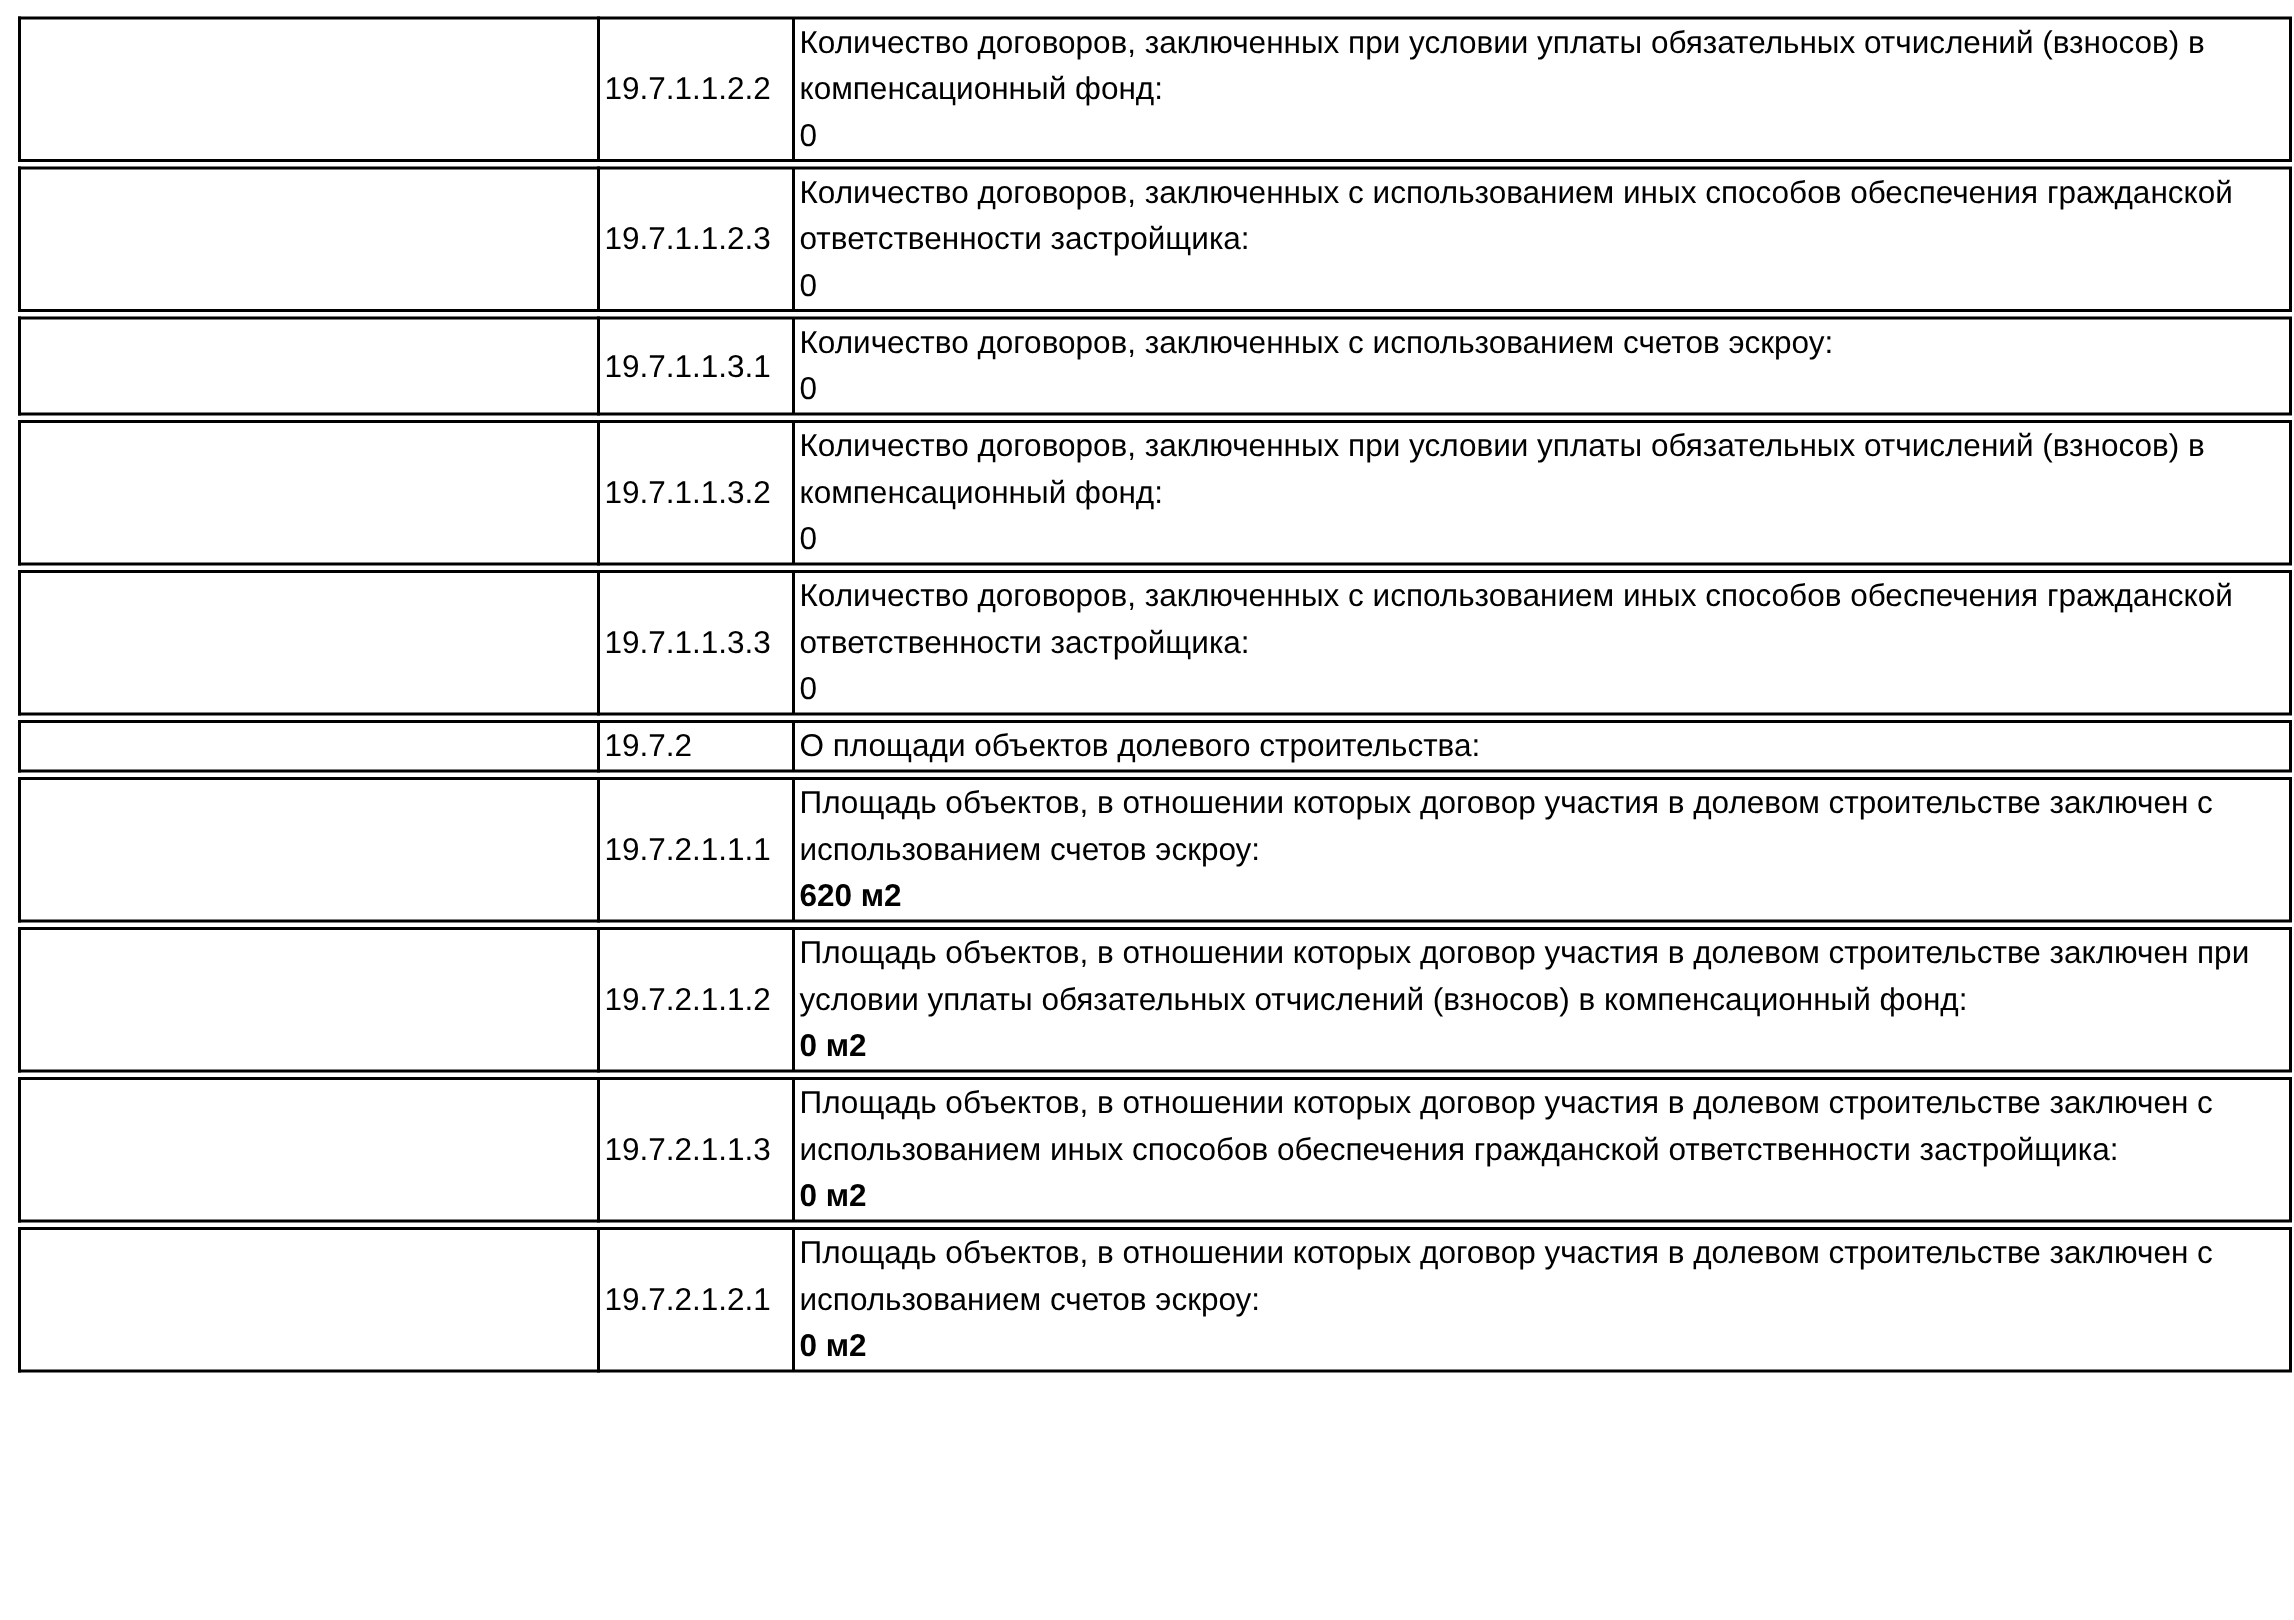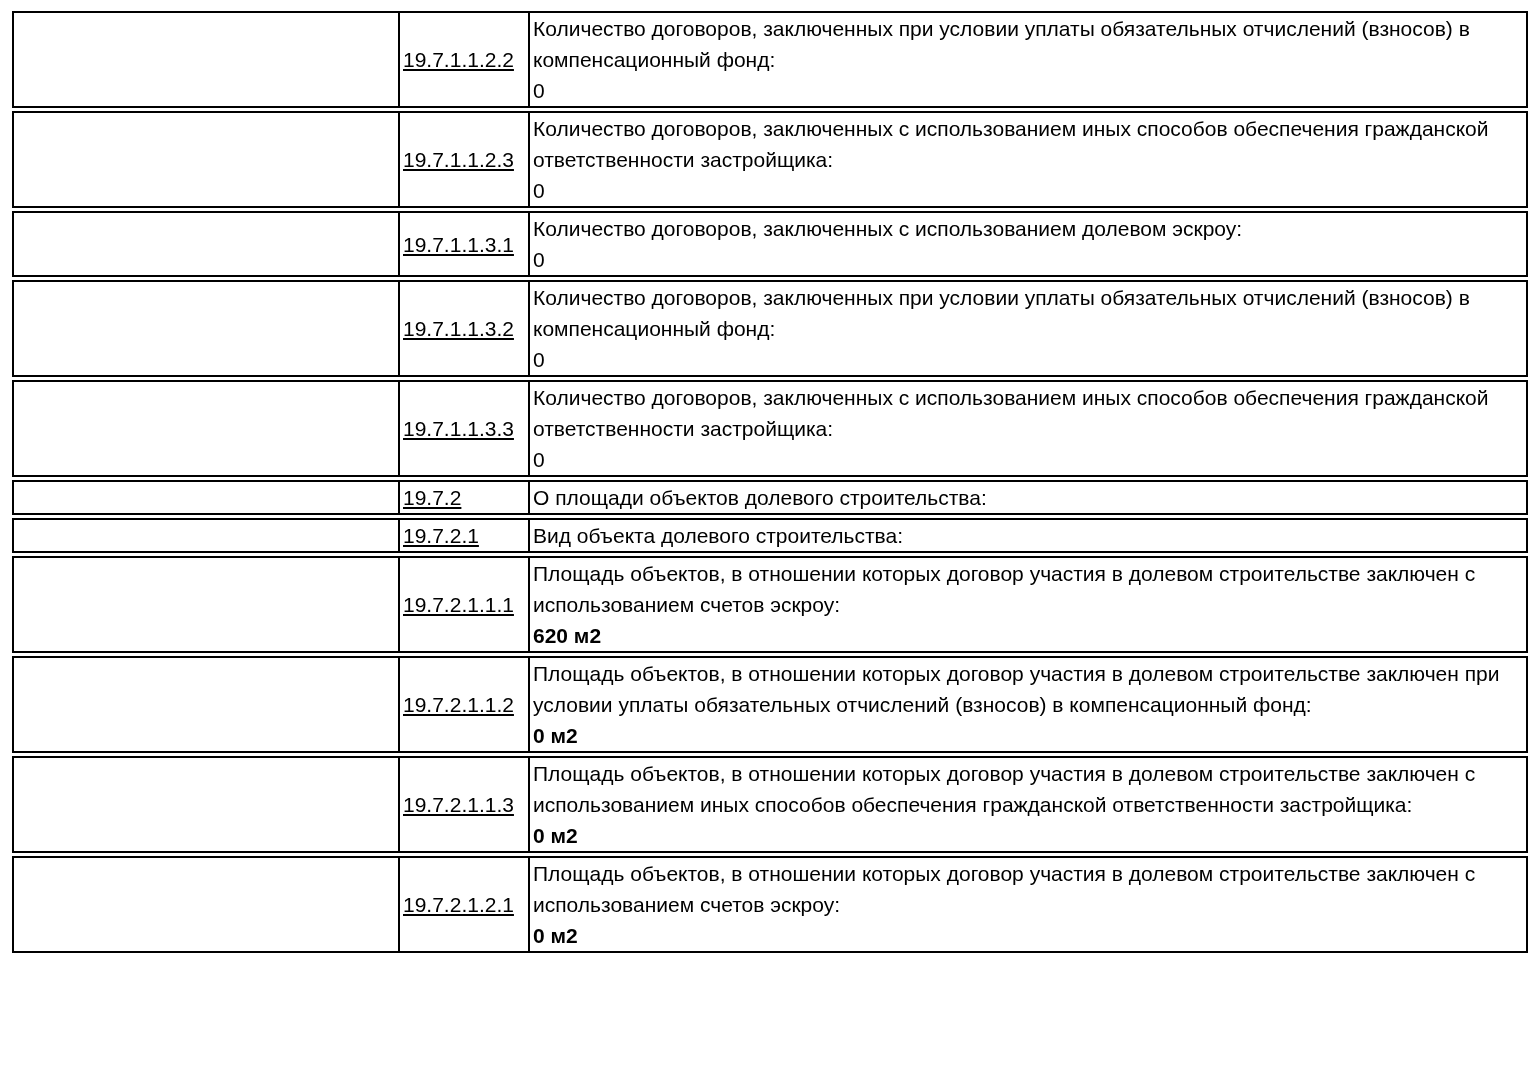--- a/index.html
+++ b/index.html
@@ -31,21 +31,21 @@
     font-size: 21px;
     line-height: 31px;
     padding: 0 4px 0 3px;
     vertical-align: middle;
     overflow: hidden;
   }
   table.decl-table td:last-child {
     border-right: 2px solid #000000;
   }
   td.col-spacer { width: 377px; }
-  td.col-code   { width: 121px; white-space: nowrap; text-decoration: underline; }
+  td.col-code   { width: 121px; white-space: nowrap; }
   td.col-content{ width: 989px; }
   .row-label, .row-value {
     margin: 0;
     padding: 0;
   }
   .row-value.bold {
     font-weight: bold;
   }
 </style>
 </head>
@@ -76,21 +76,21 @@
     </td>
   </tr>
 
 
   <tr>
     <td class="col-spacer"></td>
     <td class="col-code">
       <span class="row-code">19.7.1.1.3.1</span>
     </td>
     <td class="col-content">
-      <div class="row-label">Количество договоров, заключенных с использованием долевом эскроу:</div>
+      <div class="row-label">Количество договоров, заключенных с использованием счетов эскроу:</div>
       <div class="row-value">0</div>
     </td>
   </tr>
 
   <tr>
     <td class="col-spacer"></td>
     <td class="col-code">
       <span class="row-code">19.7.1.1.3.2</span>
     </td>
     <td class="col-content">
@@ -114,30 +114,20 @@
     <td class="col-spacer"></td>
     <td class="col-code">
       <span class="row-code">19.7.2</span>
     </td>
     <td class="col-content">
       <div class="row-label">О площади объектов долевого строительства:</div>
 
     </td>
   </tr>
 
-  <tr>
-    <td class="col-spacer"></td>
-    <td class="col-code">
-      <span class="row-code">19.7.2.1</span>
-    </td>
-    <td class="col-content">
-      <div class="row-label">Вид объекта долевого строительства:</div>
-
-    </td>
-  </tr>
 
 
   <tr>
     <td class="col-spacer"></td>
     <td class="col-code">
       <span class="row-code">19.7.2.1.1.1</span>
     </td>
     <td class="col-content">
       <div class="row-label">Площадь объектов, в отношении которых договор участия в долевом строительстве заключен с использованием счетов эскроу:</div>
       <div class="row-value bold">620 м2</div>

